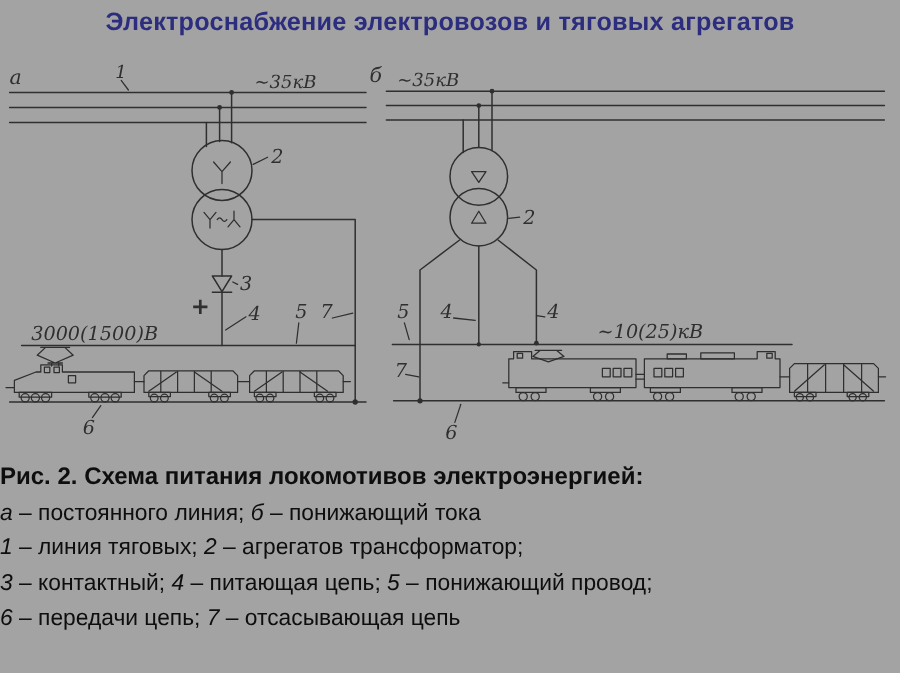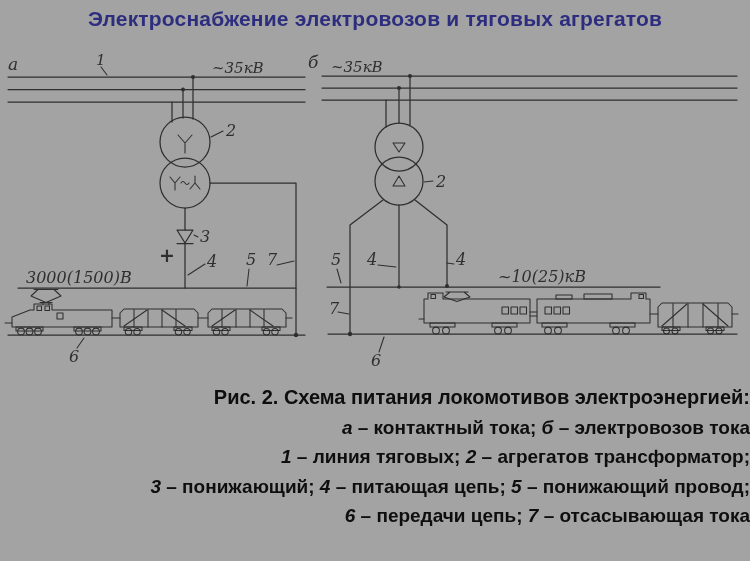--- a/index.html
+++ b/index.html
@@ -12,22 +12,22 @@
     color:#2d2d7f;letter-spacing:0.2px;
   }
   .figure-svg{position:absolute;left:0;top:46px;}
   .flabel{font-family:"DejaVu Serif", serif;font-style:italic;fill:#2f2f2f;}
   .fl15{font-size:15px}.fl16{font-size:16px}.fl17{font-size:17px}
   .plus{font-family:"DejaVu Sans", sans-serif;font-weight:bold;font-size:19px;fill:#2f2f2f;}
   .ink{stroke:#2f2f2f;fill:none;stroke-width:1.25;stroke-linecap:round;stroke-linejoin:round;}
   .thin{stroke-width:1.05;}
   .dot{fill:#2f2f2f;stroke:none;}
   .caption{
-    position:absolute;left:0;top:383px;width:750px;text-align:right;
-    font-size:19px;line-height:29.5px;color:#0e0e0e;font-weight:bold;
+    position:absolute;left:0;top:383px;width:750px;text-align:left;
+    font-size:19px;line-height:29.5px;color:#0e0e0e;
   }
   .cap-line b{font-size:20px;}
   .cap-line i{font-style:italic;}
 </style>
 </head>
 <body>
 
 <div class="slide">
 
   <div class="slide-title">Электроснабжение электровозов и тяговых агрегатов</div>
@@ -249,19 +249,19 @@
         </g>
         <path d="M732,268 H738"></path>
       </g>
     </g>
   </svg>
 
   <div class="caption">
     <div class="cap-line">
       <b>Рис. 2. Схема питания локомотивов электроэнергией:</b>
     </div>
-    <div class="cap-line"><i>а</i><span> – контактный тока; </span><i>б</i><span> – электровозов тока</span></div>
+    <div class="cap-line"><i>а</i><span> – постоянного линия; </span><i>б</i><span> – понижающий тока</span></div>
     <div class="cap-line"><i>1</i><span> – линия тяговых; </span><i>2</i><span> – агрегатов трансформатор;</span></div>
-    <div class="cap-line"><i>3</i><span> – понижающий; </span><i>4</i><span> – питающая цепь; </span><i>5</i><span> – понижающий провод;</span></div>
-    <div class="cap-line"><i>6</i><span> – передачи цепь; </span><i>7</i><span> – отсасывающая тока</span></div>
+    <div class="cap-line"><i>3</i><span> – контактный; </span><i>4</i><span> – питающая цепь; </span><i>5</i><span> – понижающий провод;</span></div>
+    <div class="cap-line"><i>6</i><span> – передачи цепь; </span><i>7</i><span> – отсасывающая цепь</span></div>
   </div>
 
 </div>
 
 </body></html>

